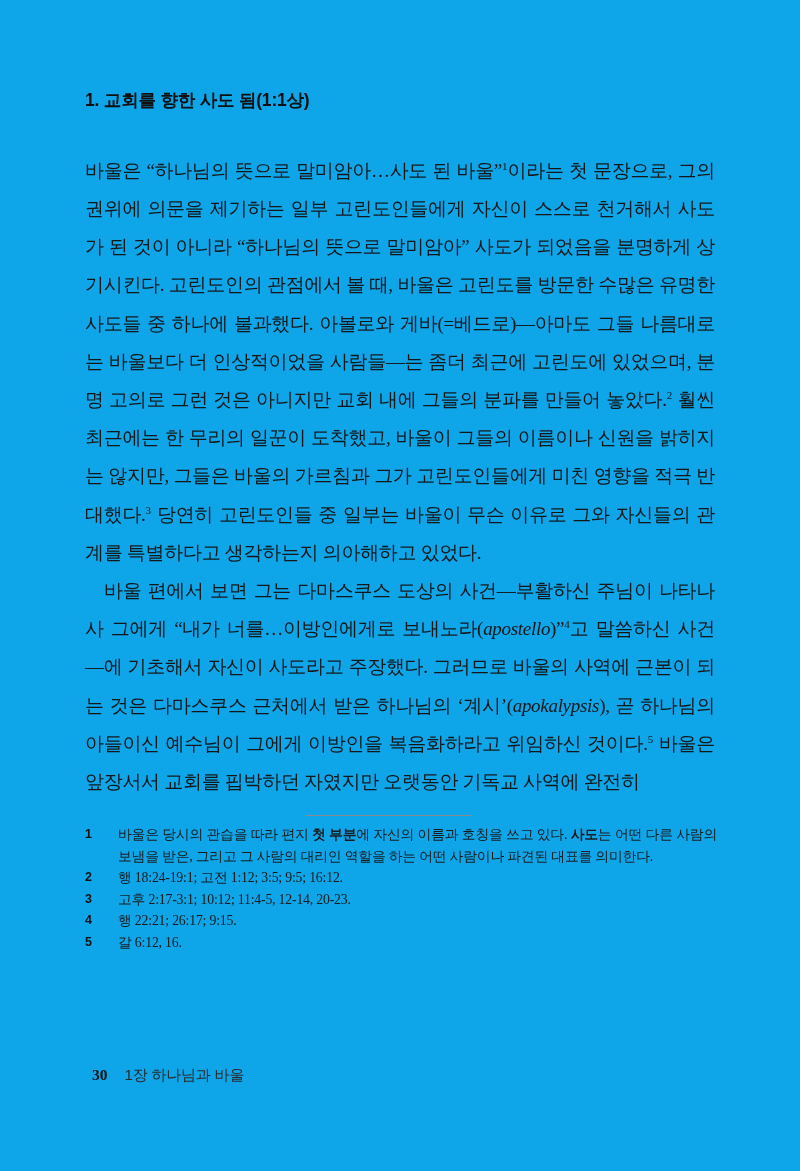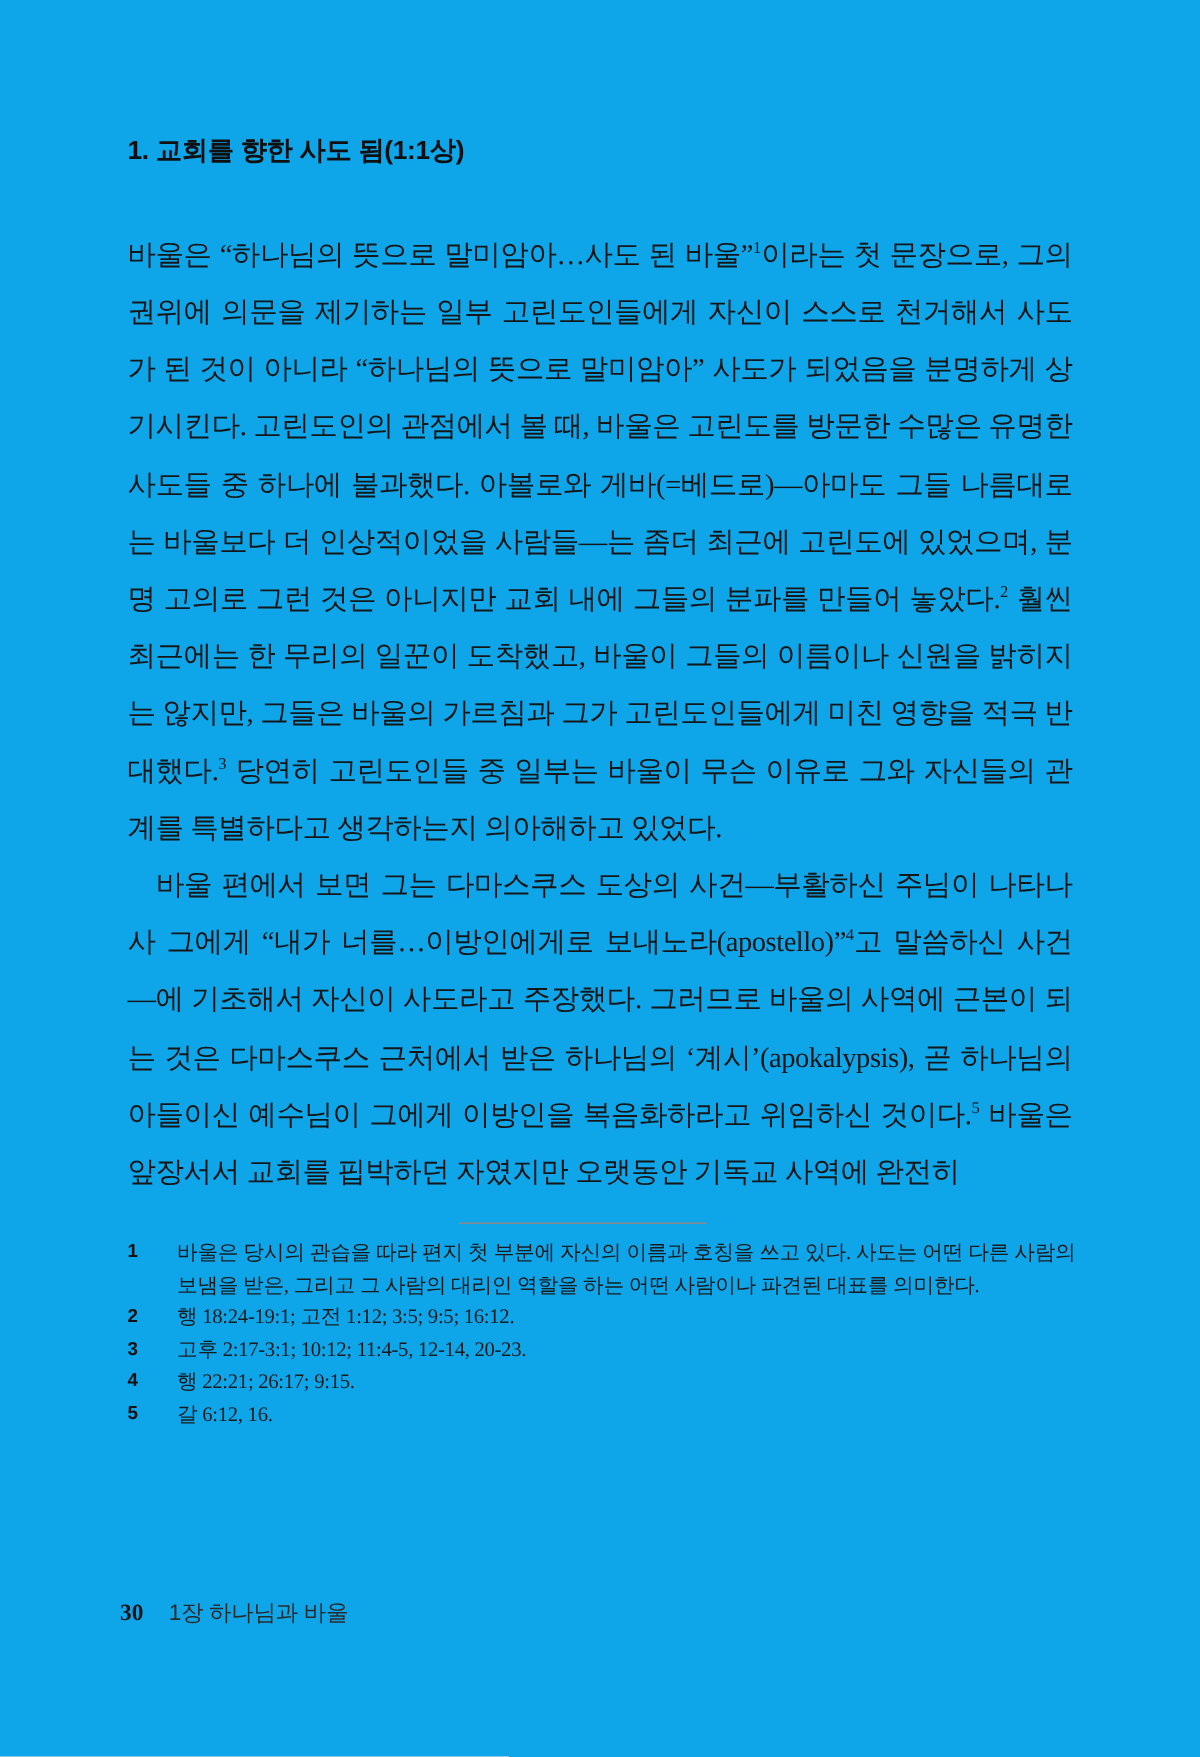--- a/index.html
+++ b/index.html
@@ -50,21 +50,21 @@
     font-size: 19px;
     line-height: 38.2px;
     text-align: justify;
     letter-spacing: -0.3px;
     word-break: break-all;
     color: #161616;
   }
   .body-para.indent {
     text-indent: 19px;
   }
-  .body-para .it { }
+  .body-para .it { font-style: italic; }
   sup.sup {
     font-size: 11px;
     vertical-align: super;
     line-height: 0;
     letter-spacing: 0;
   }
   .fn-rule {
     margin-top: 14px;
     width: 165px;
     height: 0;
@@ -89,24 +89,24 @@
   }
   .fn-text {
     flex: 1 1 auto;
     font-size: 13.8px;
     line-height: 21.5px;
     letter-spacing: -0.2px;
     text-align: justify;
     word-break: break-all;
     color: #1a1a1a;
   }
-  .fn-text .b { font-weight: 400; }
+  .fn-text .b { font-weight: 700; }
   .page-footer {
     position: absolute;
-    left: 80px;
+    left: 92px;
     top: 1066px;
     display: flex;
     align-items: baseline;
   }
   .page-number {
     font-size: 15.5px;
     font-weight: 700;
     color: #111;
     margin-right: 17px;
     font-family: "Liberation Serif", "DejaVu Serif", serif;

